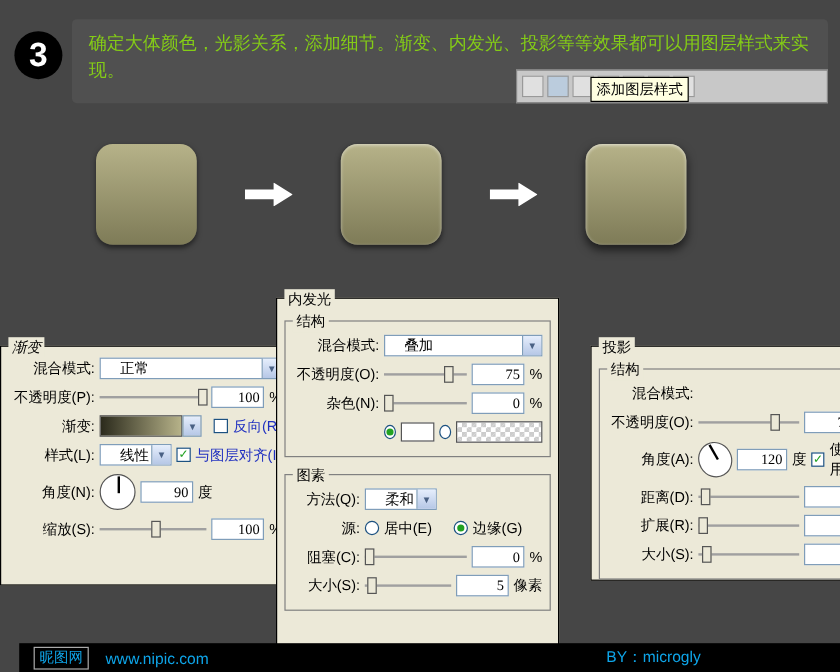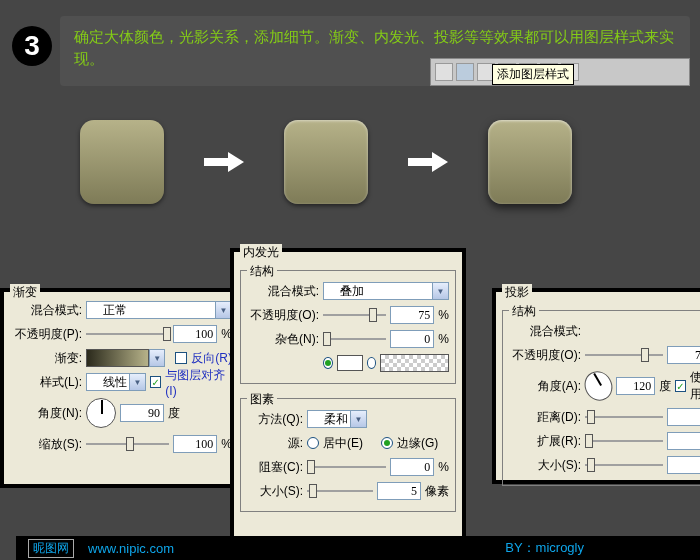--- a/index.html
+++ b/index.html
@@ -13,21 +13,21 @@
   .tooltip { position: absolute; background: #ffffe1; border: 1px solid #000; padding: 1px 4px; font-size: 12px; color: #000; }
 
   
   .preview-row { position: absolute; top: 120px; left: 80px; display: flex; align-items: center; gap: 40px; }
   .sq { width: 84px; height: 84px; border-radius: 14px; background: linear-gradient(180deg, #b6b289, #7e7b57); box-shadow: 0 2px 4px rgba(0,0,0,.5); }
   .sq2 { box-shadow: inset 0 1px 3px rgba(255,255,255,.5), 0 2px 4px rgba(0,0,0,.5); }
   .sq3 { box-shadow: inset 0 1px 3px rgba(255,255,255,.6), 0 4px 8px rgba(0,0,0,.6); }
   .arrow { width: 40px; height: 20px; background: #fff; clip-path: polygon(0 30%, 60% 30%, 60% 0, 100% 50%, 60% 100%, 60% 70%, 0 70%); }
 
   
-  .panel { position: absolute; background: #ece9d8; border: 4px solid #000000; font-size: 12px; color: #000; padding: 4px 6px 6px 6px; }
+  .panel { position: absolute; background: #ece9d8; border: 1px solid #000000; font-size: 12px; color: #000; padding: 4px 6px 6px 6px; }
   .fieldset-label { position: absolute; background: #ece9d8; padding: 0 3px; font-size: 12px; }
   .p-grad { left: 0; top: 288px; width: 242px; height: 200px; }
   .p-glow { left: 230px; top: 248px; width: 236px; height: 296px; }
   .p-shadow { left: 492px; top: 288px; width: 236px; height: 196px; }
 
   .group { border: 1px solid #808080; margin-top: 14px; padding: 6px 6px 6px 6px; position: relative; }
   .group > .g-title { position: absolute; top: -8px; left: 6px; background: #ece9d8; padding: 0 3px; }
 
   .row { display: flex; align-items: center; gap: 4px; margin: 4px 0; height: 20px; }
   .lbl { width: 72px; text-align: right; flex-shrink: 0; }
@@ -75,21 +75,21 @@
 
 <div class="preview-row">
   <div class="sq"></div>
   <div class="arrow"></div>
   <div class="sq sq2"></div>
   <div class="arrow"></div>
   <div class="sq sq3"></div>
 </div>
 
 <div class="panel p-grad">
-  <div class="fieldset-label" style="left:6px; top:-8px;">渐变</div>
+  <div class="fieldset-label" style="left:6px; top:-8px;font-style:italic;">渐变</div>
   <div class="row">
     <span class="lbl">混合模式:</span>
     <div class="combo">
         <span>正常</span>
         <div class="dd"></div>
       </div>
   </div>
   <div class="row">
     <span class="lbl">不透明度(P):</span>
     <div class="slider">

